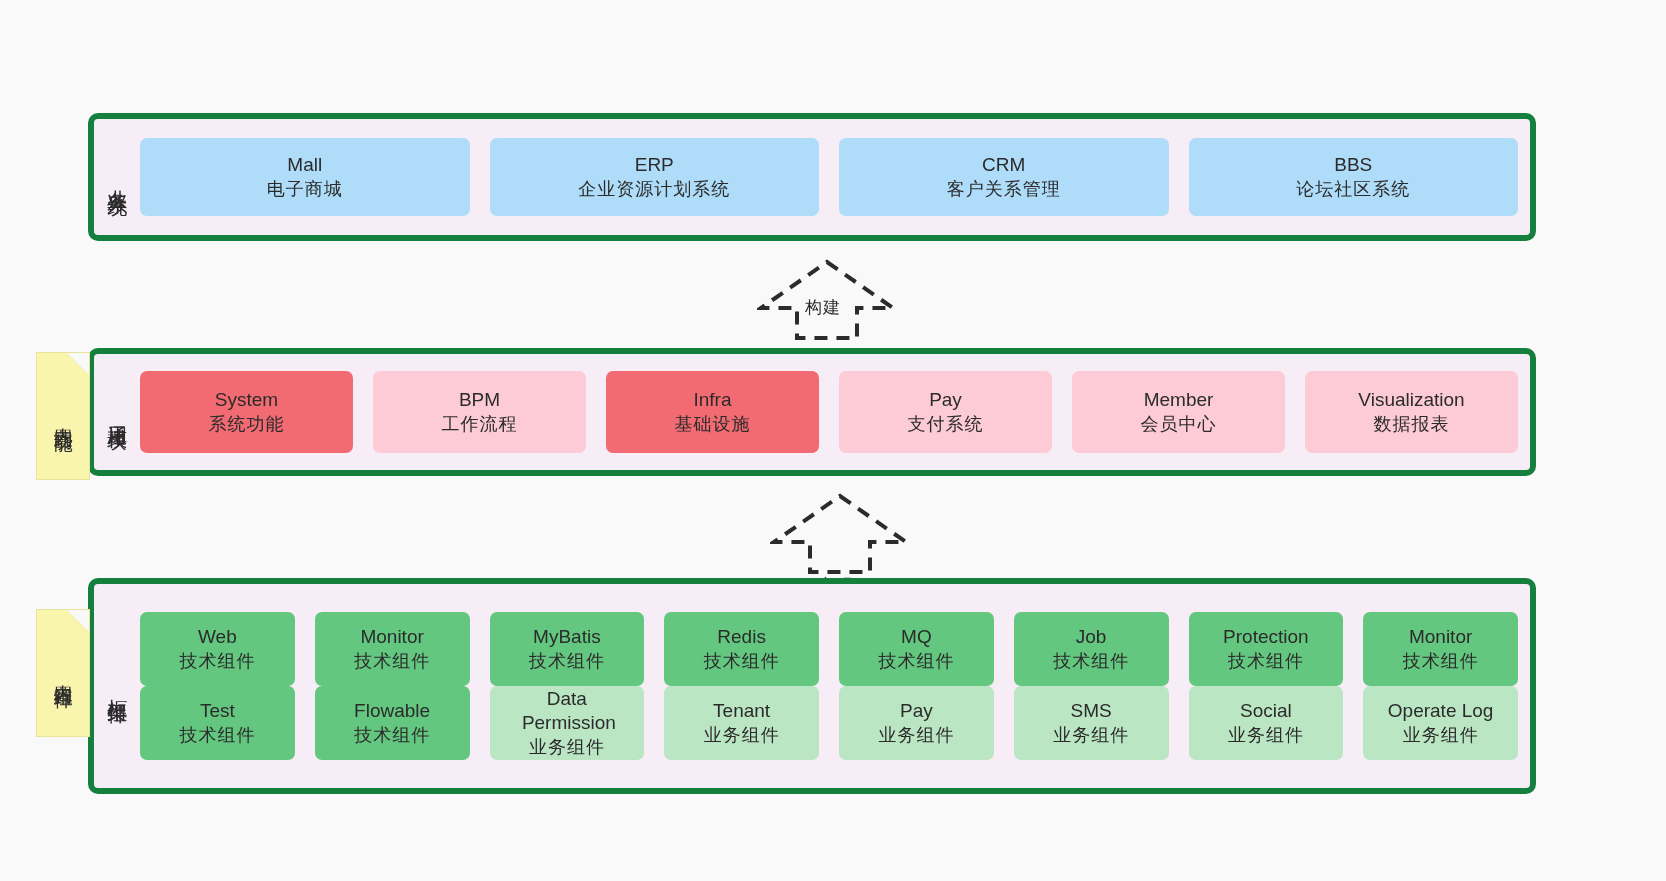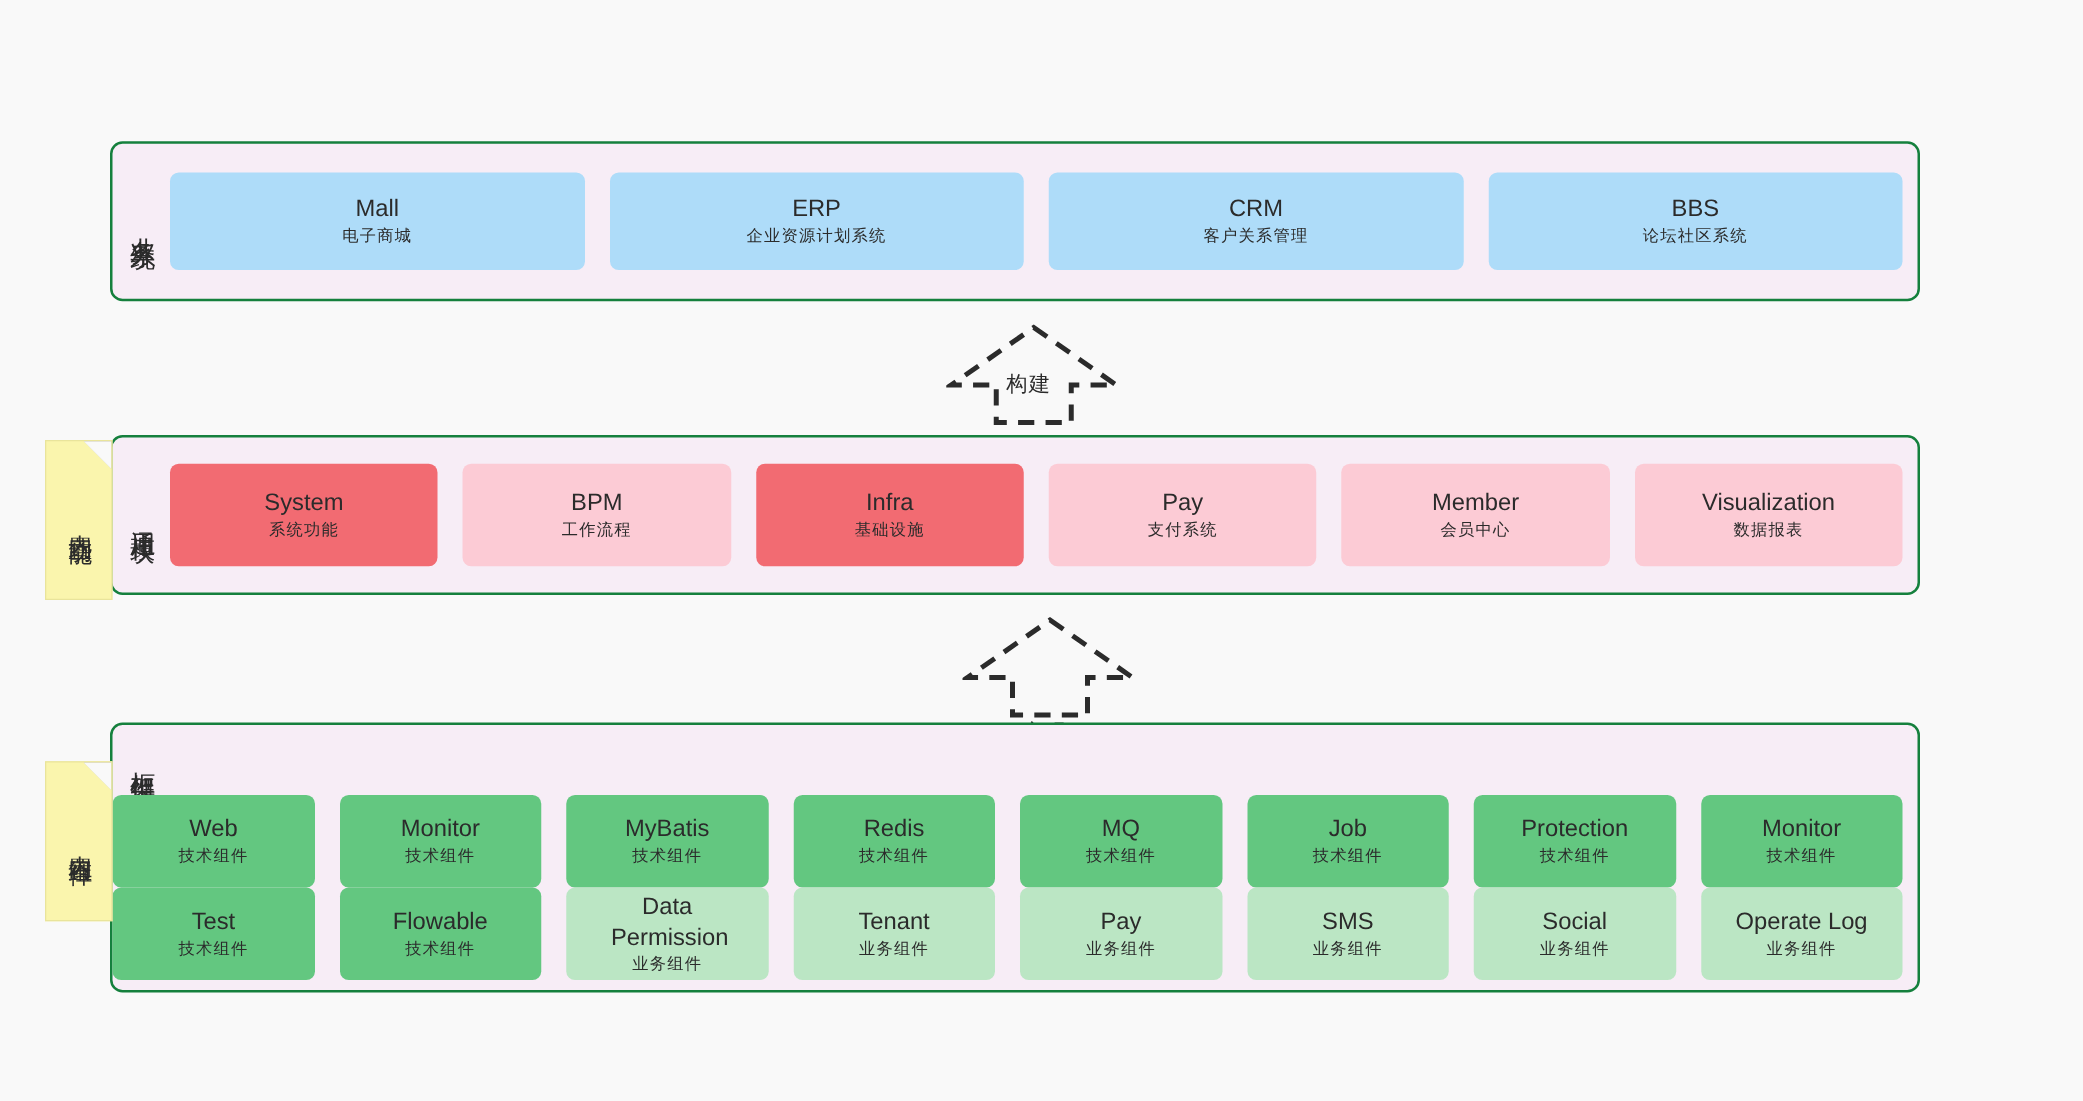--- a/index.html
+++ b/index.html
@@ -45,21 +45,21 @@
     font-size:19px;
     line-height:1.18;
     white-space:nowrap;
   }
 
   
   .layer{
     position:absolute;
     box-sizing:border-box;
     background:#F7EDF6;
-    border:2px solid #15803d;
+    border:6px solid #15803d;
     border-radius:10px;
     display:flex;
     align-items:stretch;
   }
   .layer-title{
     width:46px;
     flex:0 0 46px;
     display:flex;
     align-items:center;
     justify-content:center;
@@ -85,21 +85,21 @@
     border-radius:7px;
     display:flex;
     flex-direction:column;
     align-items:center;
     justify-content:center;
     text-align:center;
     box-sizing:border-box;
     padding:4px 6px;
   }
   .card .en{font-size:19px;line-height:1.3;}
-  .card .cn{font-size:13px;line-height:1.3;letter-spacing:1px;}
+  .card .cn{font-size:18px;line-height:1.3;letter-spacing:1px;}
 
   .c-blue{background:#AEDCF9;height:78px;}
   .c-red{background:#F26B72;height:82px;}
   .c-pink{background:#FCCBD5;height:82px;}
   .c-green{background:#63C780;height:74px;}
   .c-lgreen{background:#BBE6C4;height:74px;}
 
   
   .arrow-wrap{position:absolute;}
   .arrow-label{
@@ -183,21 +183,21 @@
     </div>
   </div>
 
   <div class="arrow-wrap" style="left:770px; top:492px; width:140px; height:84px;">
     <svg width="140" height="84" viewBox="0 0 140 84">
       <path d="M 70 4 L 136 50 L 100 50 L 100 80 L 40 80 L 40 50 L 4 50 Z" fill="none" stroke="#2B2B2B" stroke-width="4" stroke-dasharray="13,9" stroke-linejoin="miter"></path>
     </svg>
     <span class="arrow-label" style="left:48px; top:38px;margin-top:44px;">实现</span>
   </div>
 
-  <div class="layer" style="left:88px; top:578px; width:1448px; height:216px;flex-direction:column;">
+  <div class="layer" style="left:88px; top:578px; width:1448px; height:216px;">
     <div class="layer-title">
       <span class="vtext">框架组件</span>
     </div>
     <div class="layer-body">
 
       <div class="row">
         <div class="card c-green">
           <span class="en">Web</span>
           <span class="cn">技术组件</span>
         </div>

